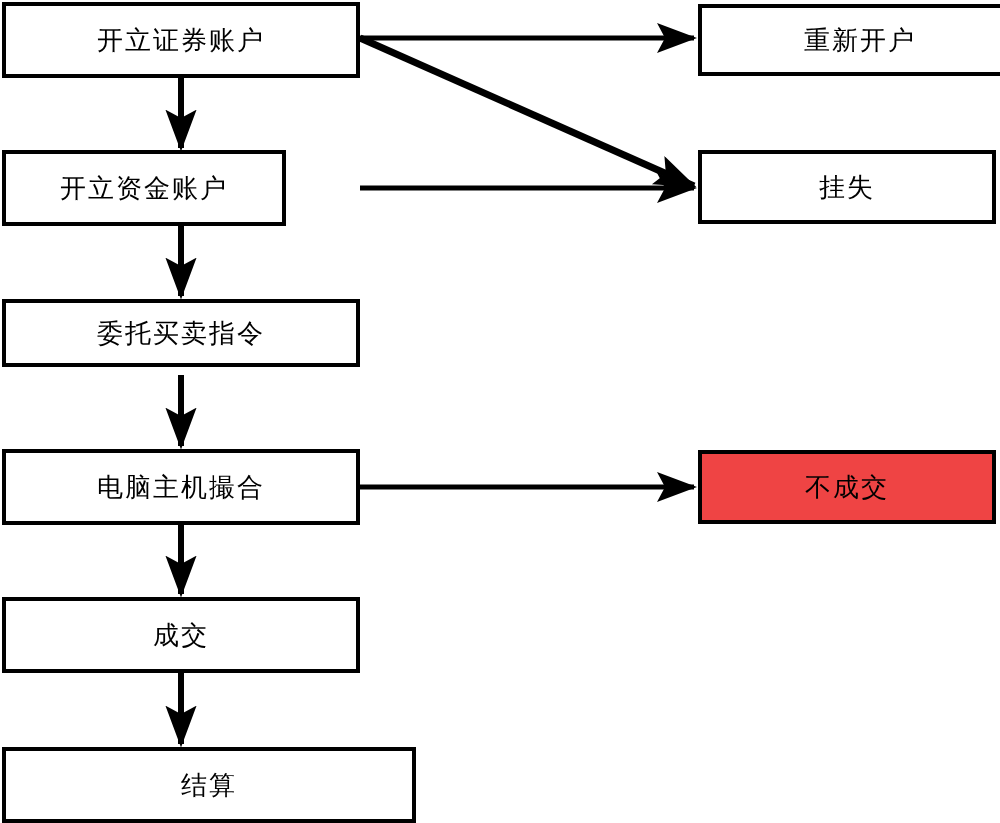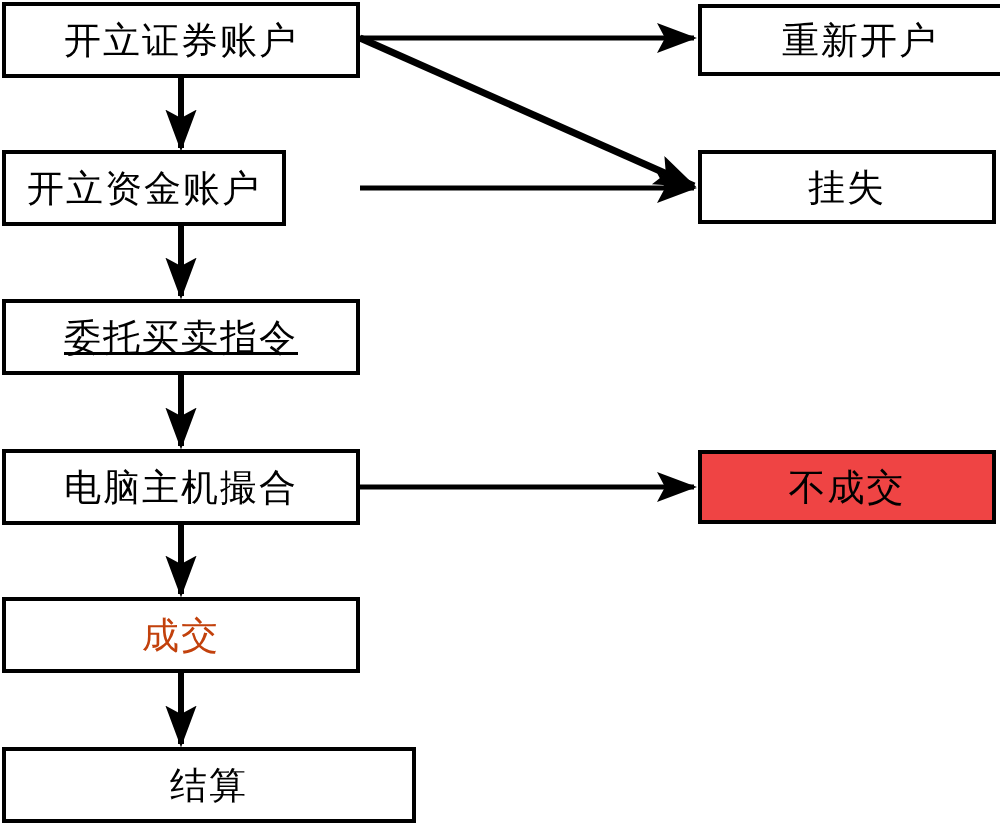--- a/index.html
+++ b/index.html
@@ -31,21 +31,21 @@
     box-sizing: border-box;
     background: #ffffff;
     border: 4px solid #000000;
     display: flex;
     align-items: center;
     justify-content: center;
     z-index: 2;
   }
   .node-label {
     font-family: "DejaVu Sans", "Liberation Sans", sans-serif;
-    font-size: 37px;
+    font-size: 26px;
     line-height: 1;
     color: #000000;
     letter-spacing: 2px;
     white-space: nowrap;
     font-weight: 400;
   }
 </style>
 </head>
 <body>
 
@@ -82,30 +82,30 @@
       </div>
       <div class="node" style="left: 698px; top: 4px; width: 324px; height: 72px; border-width: 4px; border-color: rgb(0, 0, 0); background: rgb(255, 255, 255);">
         <span class="node-label" style="color: rgb(0, 0, 0);">重新开户</span>
       </div>
       <div class="node" style="left: 2px; top: 150px; width: 284px; height: 76px; border-width: 4px; border-color: rgb(0, 0, 0); background: rgb(255, 255, 255);">
         <span class="node-label" style="color: rgb(0, 0, 0);">开立资金账户</span>
       </div>
       <div class="node" style="left: 698px; top: 150px; width: 298px; height: 74px; border-width: 4px; border-color: rgb(0, 0, 0); background: rgb(255, 255, 255);">
         <span class="node-label" style="color: rgb(0, 0, 0);">挂失</span>
       </div>
-      <div class="node" style="left: 2px; top: 299px; width: 358px; height: 76px; border-width: 4px; border-color: rgb(0, 0, 0); background: rgb(255, 255, 255); text-decoration: underline;">
+      <div class="node" style="left: 2px; top: 299px; width: 358px; height: 68px; border-width: 4px; border-color: rgb(0, 0, 0); background: rgb(255, 255, 255);">
         <span class="node-label" style="color: rgb(0, 0, 0);">委托买卖指令</span>
       </div>
       <div class="node" style="left: 2px; top: 449px; width: 358px; height: 76px; border-width: 4px; border-color: rgb(0, 0, 0); background: rgb(255, 255, 255);">
         <span class="node-label" style="color: rgb(0, 0, 0);">电脑主机撮合</span>
       </div>
       <div class="node" style="left: 698px; top: 450px; width: 298px; height: 74px; border-width: 4px; border-color: rgb(0, 0, 0); background: #ef4444;">
         <span class="node-label" style="color: rgb(0, 0, 0);">不成交</span>
       </div>
       <div class="node" style="left: 2px; top: 597px; width: 358px; height: 76px; border-width: 4px; border-color: rgb(0, 0, 0); background: rgb(255, 255, 255);">
-        <span class="node-label" style="color: #c2410c;">成交</span>
+        <span class="node-label" style="color: #000000;">成交</span>
       </div>
       <div class="node" style="left: 2px; top: 747px; width: 414px; height: 76px; border-width: 4px; border-color: rgb(0, 0, 0); background: rgb(255, 255, 255);">
         <span class="node-label" style="color: rgb(0, 0, 0);">结算</span>
       </div>
     </div>
 
 </div>
 
 </body></html>

